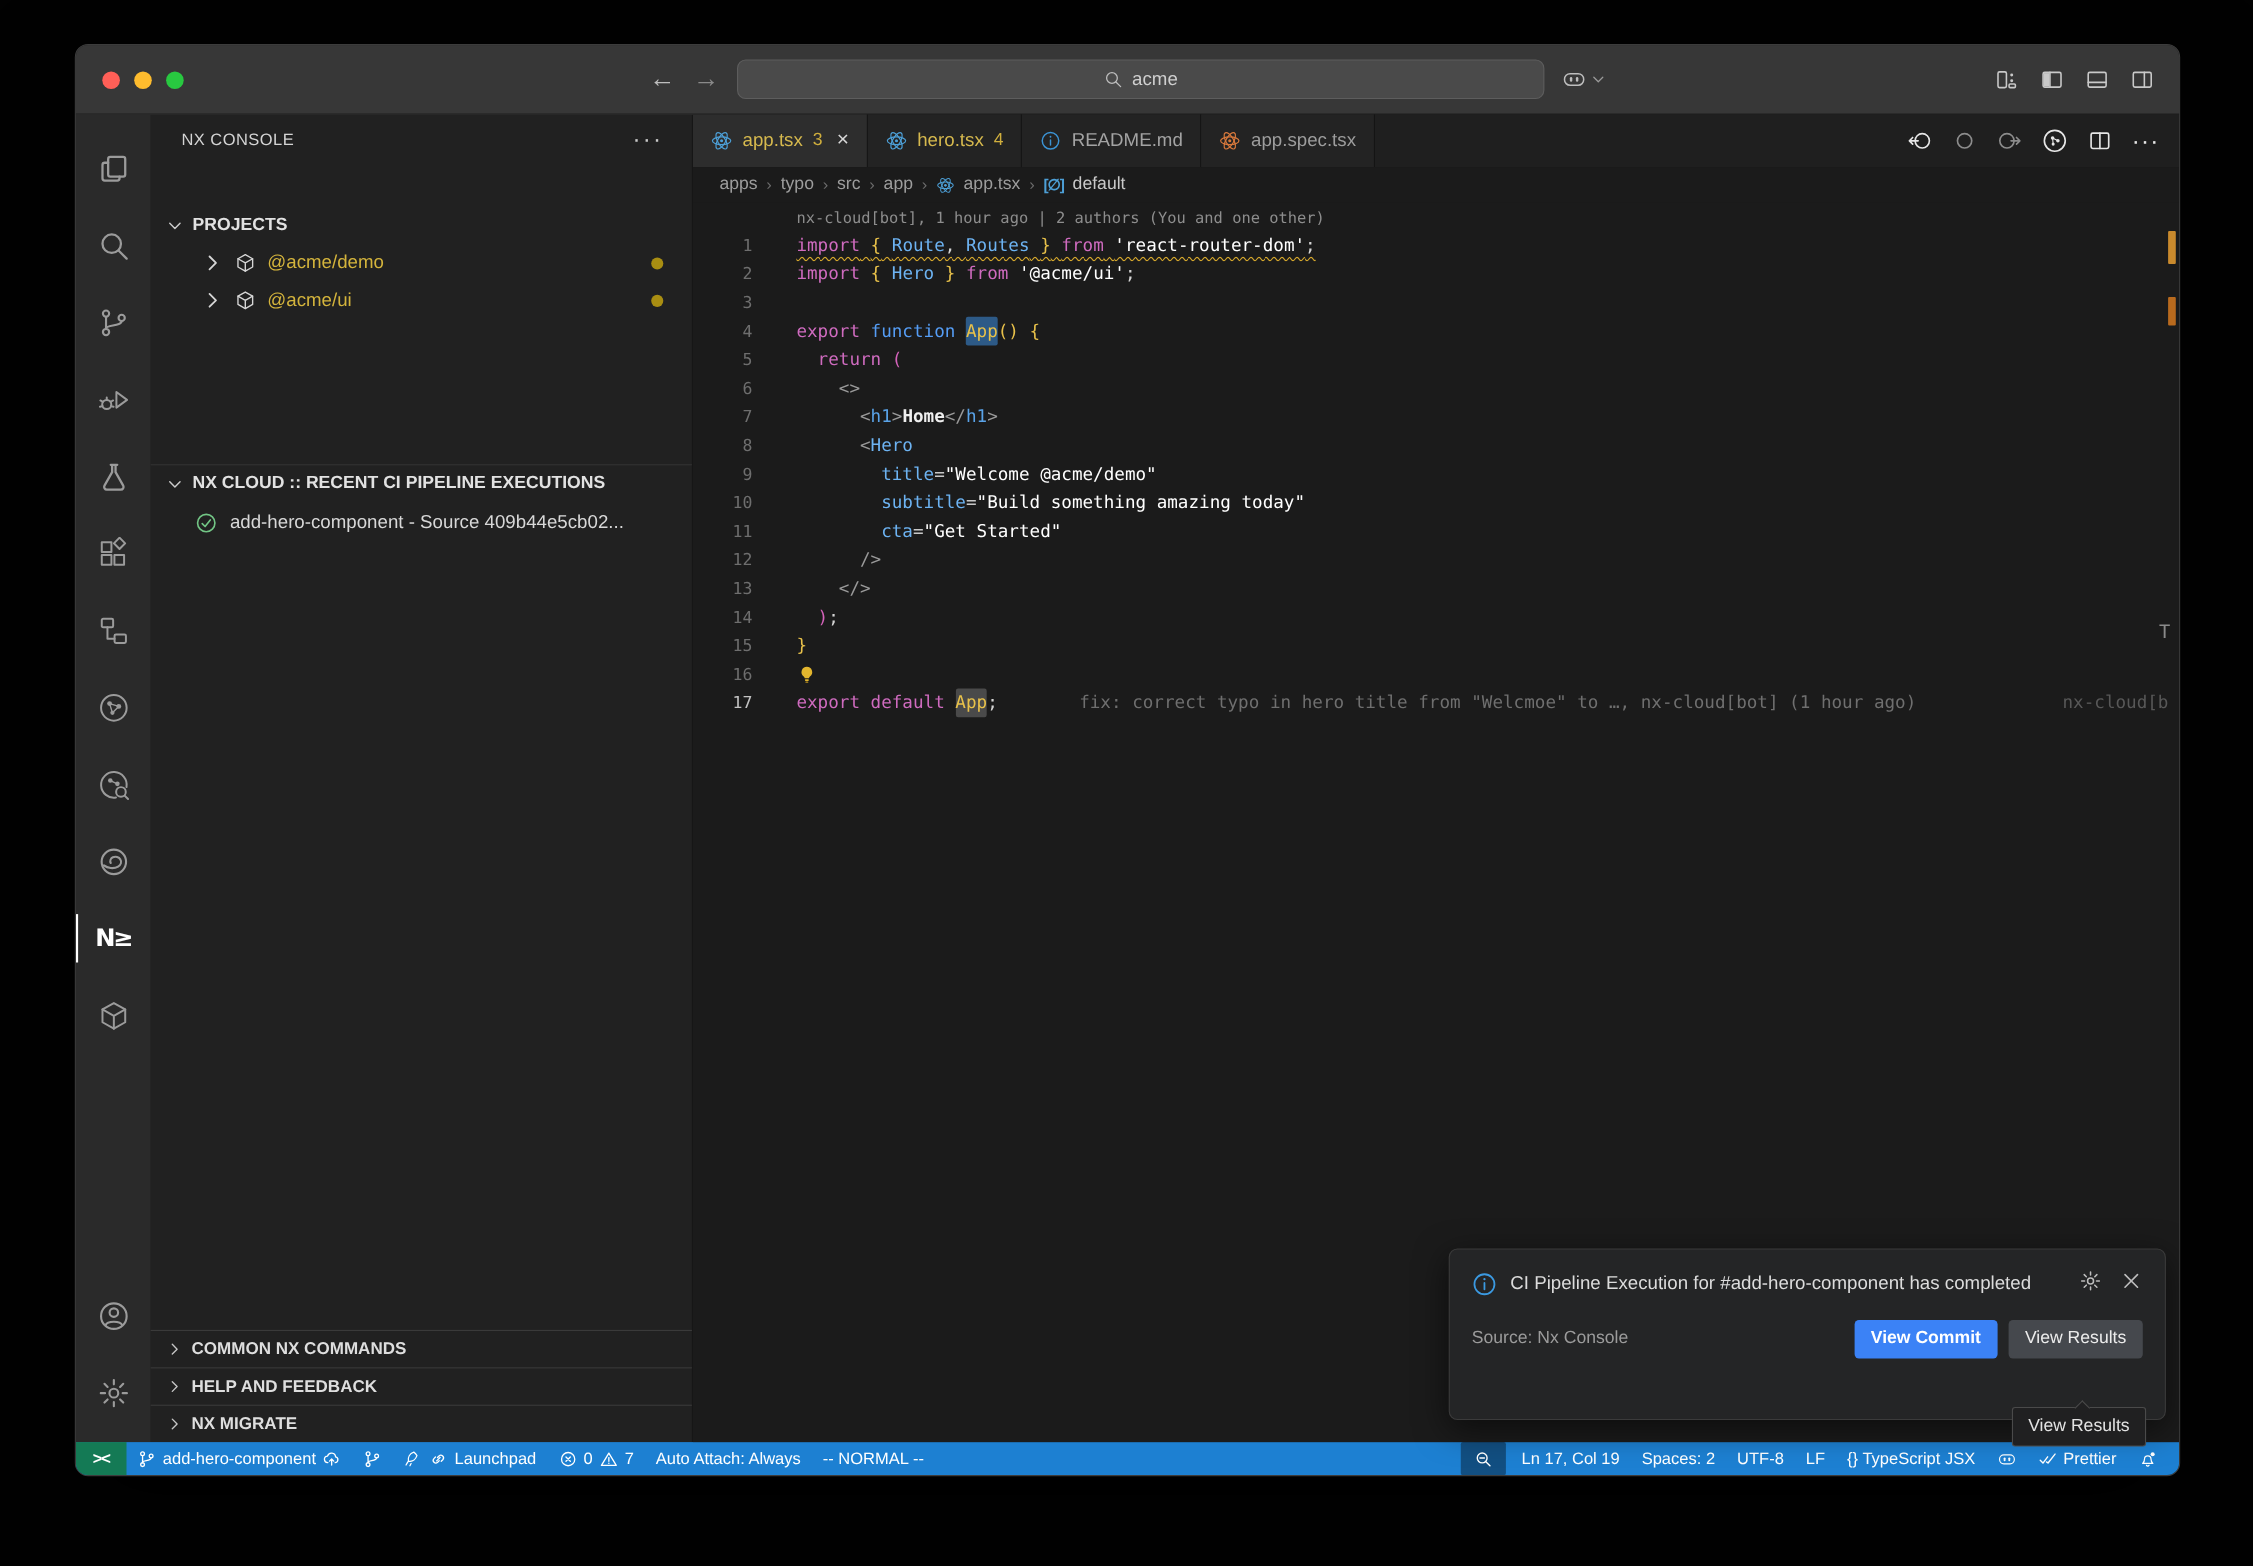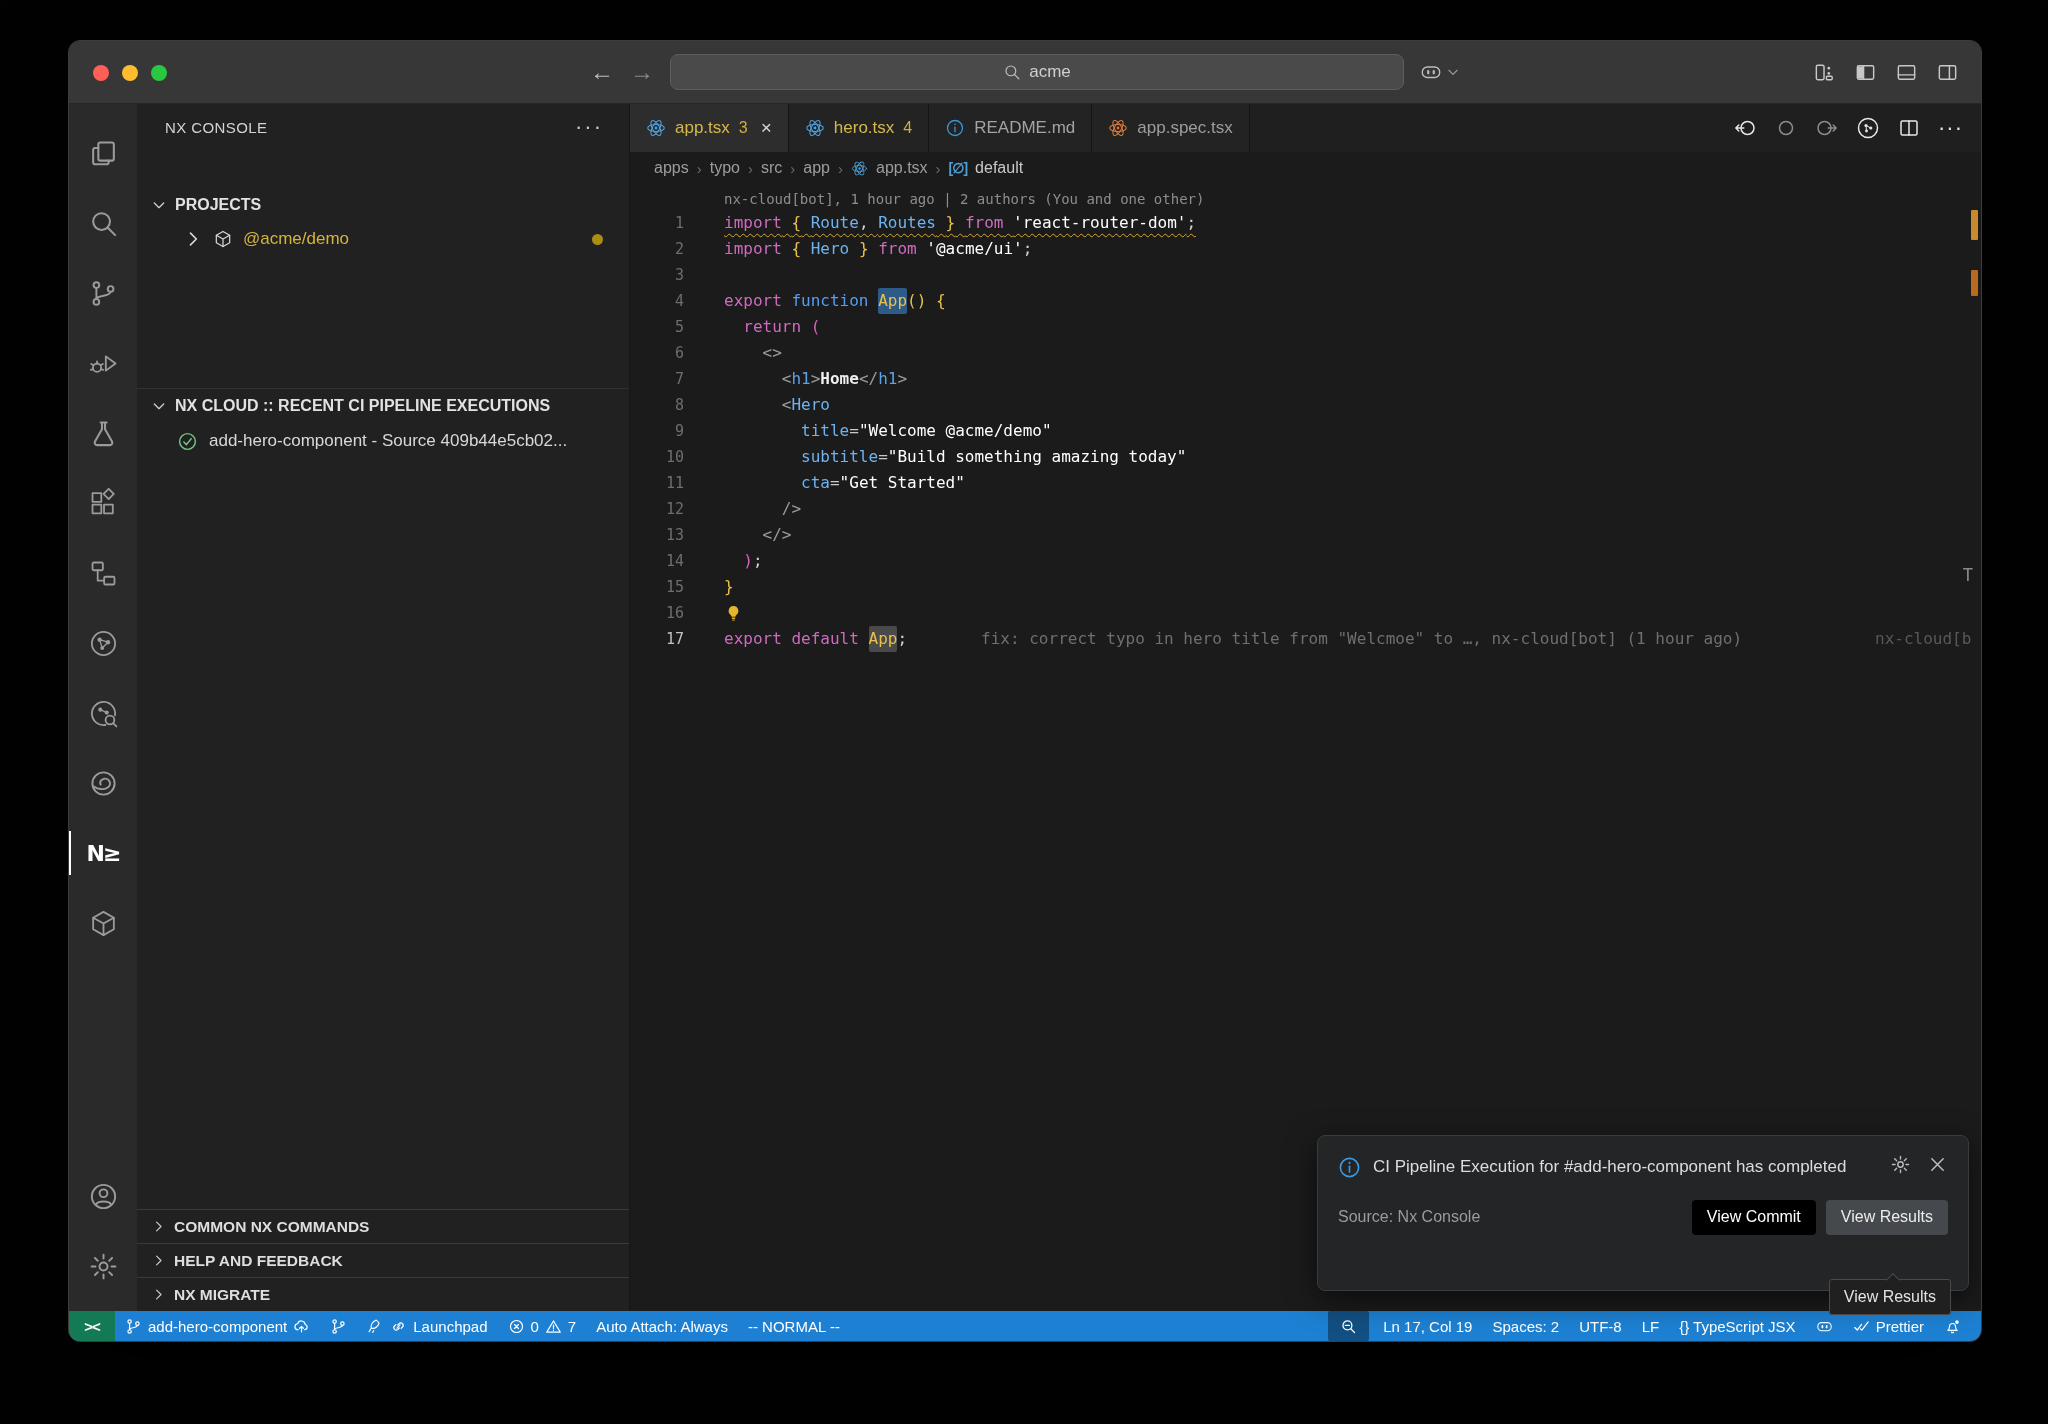--- a/index.html
+++ b/index.html
@@ -102,21 +102,21 @@
          border-radius:8px;box-shadow:0 8px 30px rgba(0,0,0,.55);padding:18px 20px 14px;box-sizing:border-box;z-index:5;}
   .toast-row1{display:flex;gap:12px;}
   .toast-row1 .info{width:23px;height:23px;color:#3b99e0;flex:0 0 23px;margin-top:2px;}
   .toast-msg{flex:1;color:#dcdcdc;font-size:17px;line-height:1.5;padding-right:14px;}
   .toast-acts{display:flex;gap:16px;color:#bdbdbd;}
   .toast-acts .ic{width:21px;height:21px}
   .toast-row2{display:flex;align-items:center;margin-top:20px;}
   .toast-src{color:#9b9b9b;font-size:16px;}
   .toast-btns{margin-left:auto;display:flex;gap:10px;}
   .btn{height:35px;padding:0 15px;border-radius:4px;display:flex;align-items:center;font-size:16px;color:#fff;}
-  .btn.primary{background:#000000;}
+  .btn.primary{background:#3b82f6;font-weight:bold;}
   .btn.secondary{background:#45484d;color:#ececec;}
   .vr-tooltip{position:absolute;right:30px;top:1238px;height:34px;padding:0 14px;background:#202021;border:1px solid #4a4a4a;
               color:#e3e3e3;font-size:16px;display:flex;align-items:center;border-radius:3px;z-index:6;}
   .vr-tooltip::before{content:"";position:absolute;top:-5.5px;left:58px;width:9px;height:9px;background:#202021;
               border-left:1px solid #4a4a4a;border-top:1px solid #4a4a4a;transform:rotate(45deg);}
   .ic svg{width:100%;height:100%;display:block;}
 </style>
 </head>
 <body>
 
@@ -332,20 +332,35 @@
                   <polyline points="9,5 16,12 9,19"></polyline>
                 </svg>
               </span>
               <span class="ic">
                 <svg viewBox="0 0 24 24" fill="none" stroke="currentColor" stroke-width="1.5" stroke-linecap="round" stroke-linejoin="round">
                   <path d="M12 3l8 4.5v9L12 21l-8-4.5v-9z"></path>
                   <path d="M4 7.5l8 4.5 8-4.5M12 12v9"></path>
                 </svg>
               </span>
               <span class="lbl">@acme/demo</span>
+              <span class="dot"></span>
+            </div>
+            <div class="tree-item">
+              <span class="ic chev">
+                <svg viewBox="0 0 24 24" fill="none" stroke="currentColor" stroke-width="2" stroke-linecap="round" stroke-linejoin="round">
+                  <polyline points="9,5 16,12 9,19"></polyline>
+                </svg>
+              </span>
+              <span class="ic">
+                <svg viewBox="0 0 24 24" fill="none" stroke="currentColor" stroke-width="1.5" stroke-linecap="round" stroke-linejoin="round">
+                  <path d="M12 3l8 4.5v9L12 21l-8-4.5v-9z"></path>
+                  <path d="M4 7.5l8 4.5 8-4.5M12 12v9"></path>
+                </svg>
+              </span>
+              <span class="lbl">@acme/ui</span>
               <span class="dot"></span>
             </div>
           </div>
         <div style="height:94px"></div>
         <div class="sec-head" style="border-top:1px solid #323232">
           <span class="ic">
               <svg viewBox="0 0 24 24" fill="none" stroke="currentColor" stroke-width="2" stroke-linecap="round" stroke-linejoin="round">
                 <polyline points="5,9 12,16 19,9"></polyline>
               </svg>
             </span>

